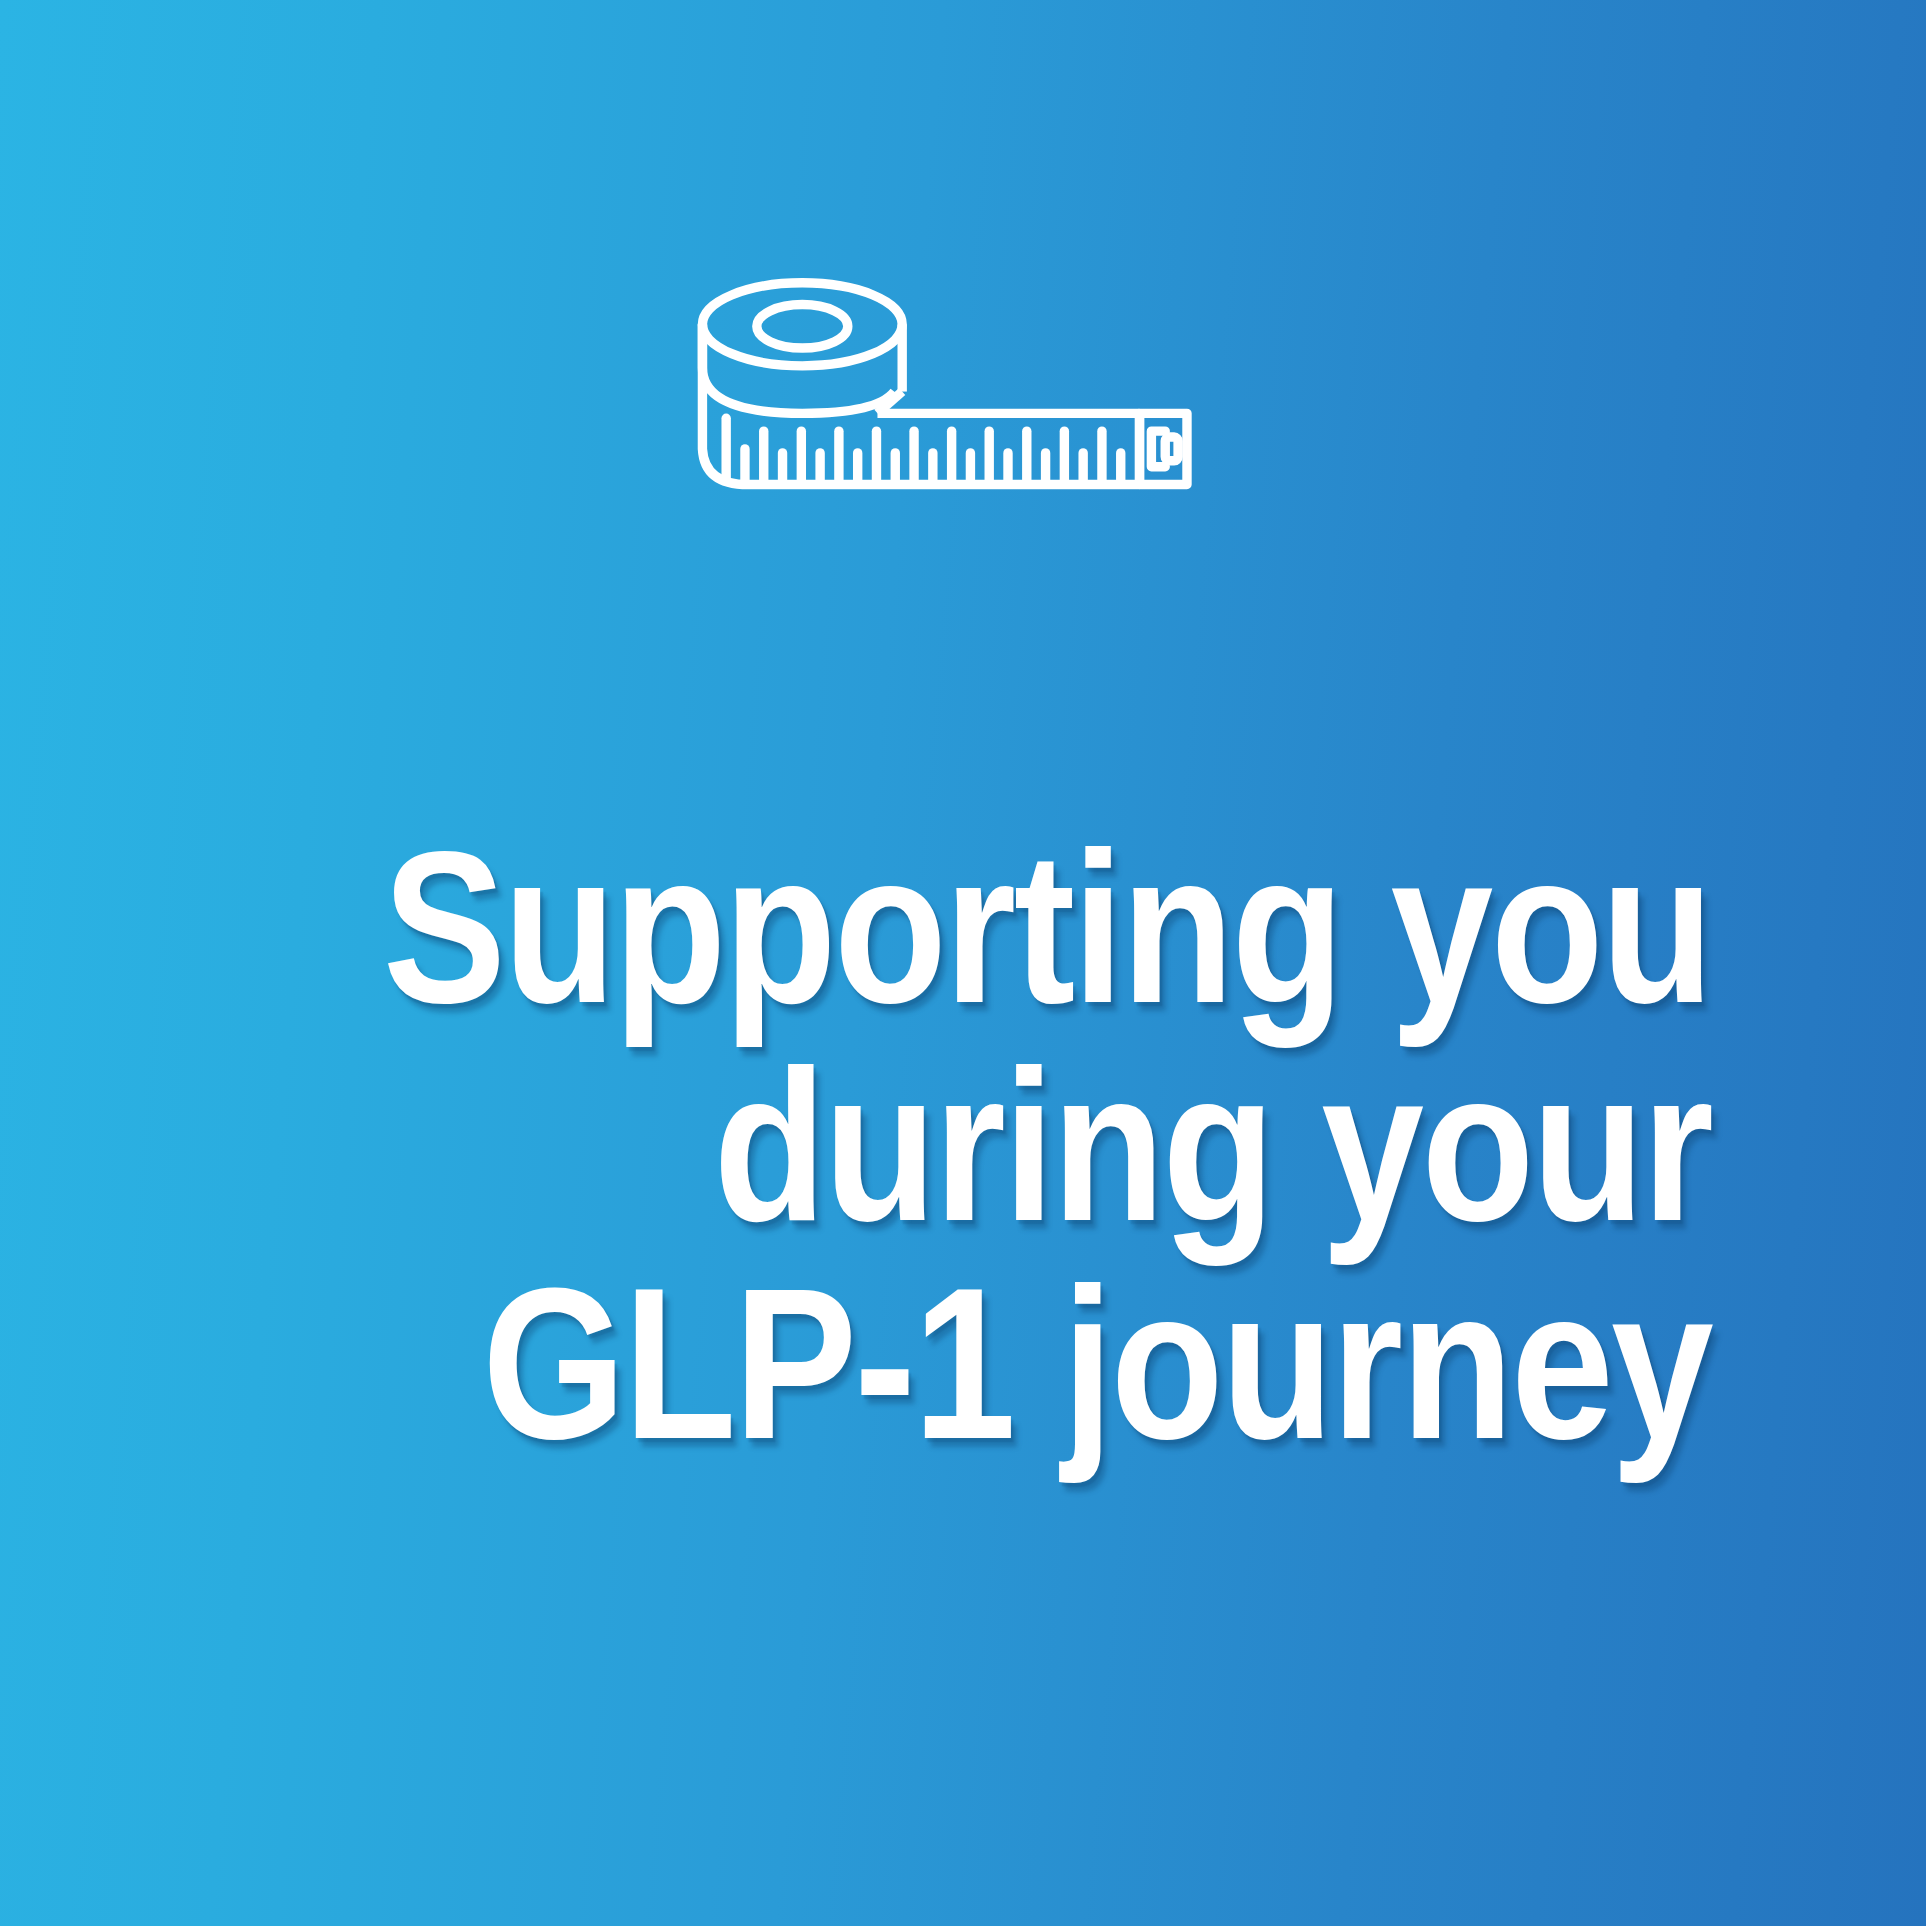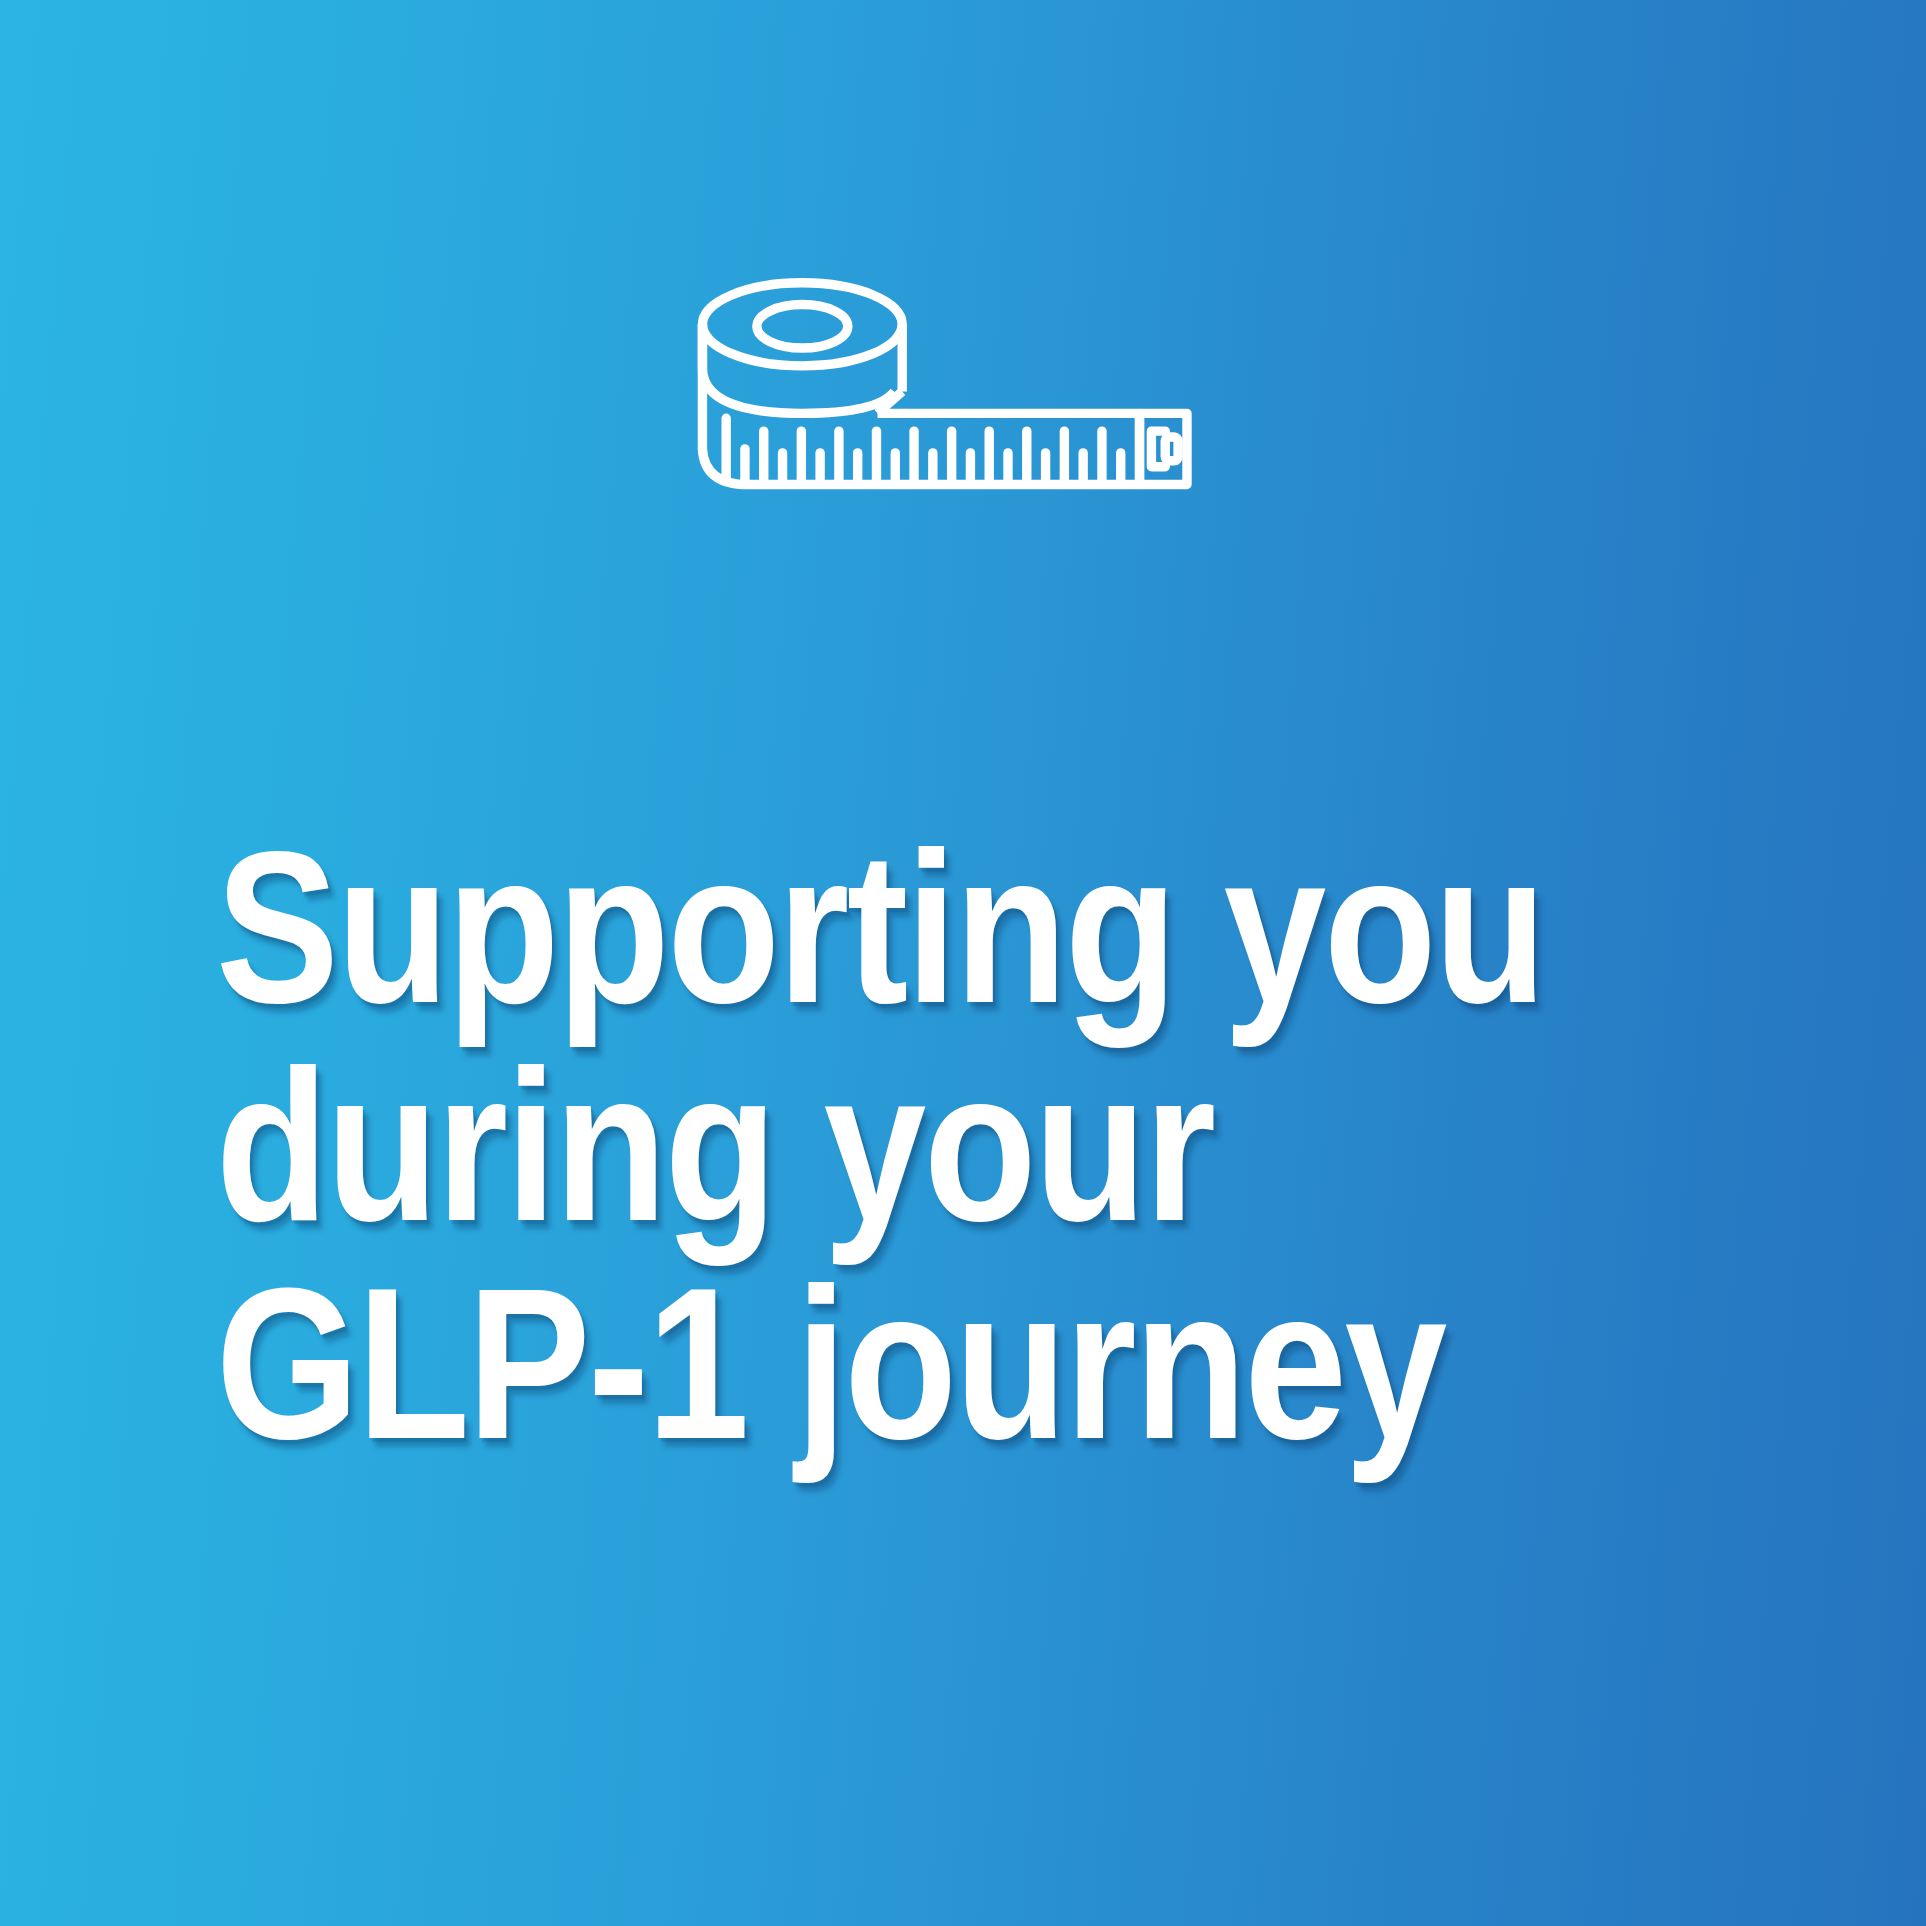--- a/index.html
+++ b/index.html
@@ -35,21 +35,21 @@
   }
 
   #tape-icon { display:block; width:891px; height:267px; }
 
   
   #headline {
     position:absolute;
     left:0;
     right:0;
     top:818px;
-    text-align:left;
+    text-align:right;
     padding:0 89px;
   }
 
   .hl-line {
     display:block;
     color:#ffffff;
     font-family:"Liberation Sans", sans-serif;
     font-weight:bold;
     font-size:216px;
     line-height:1.01;

